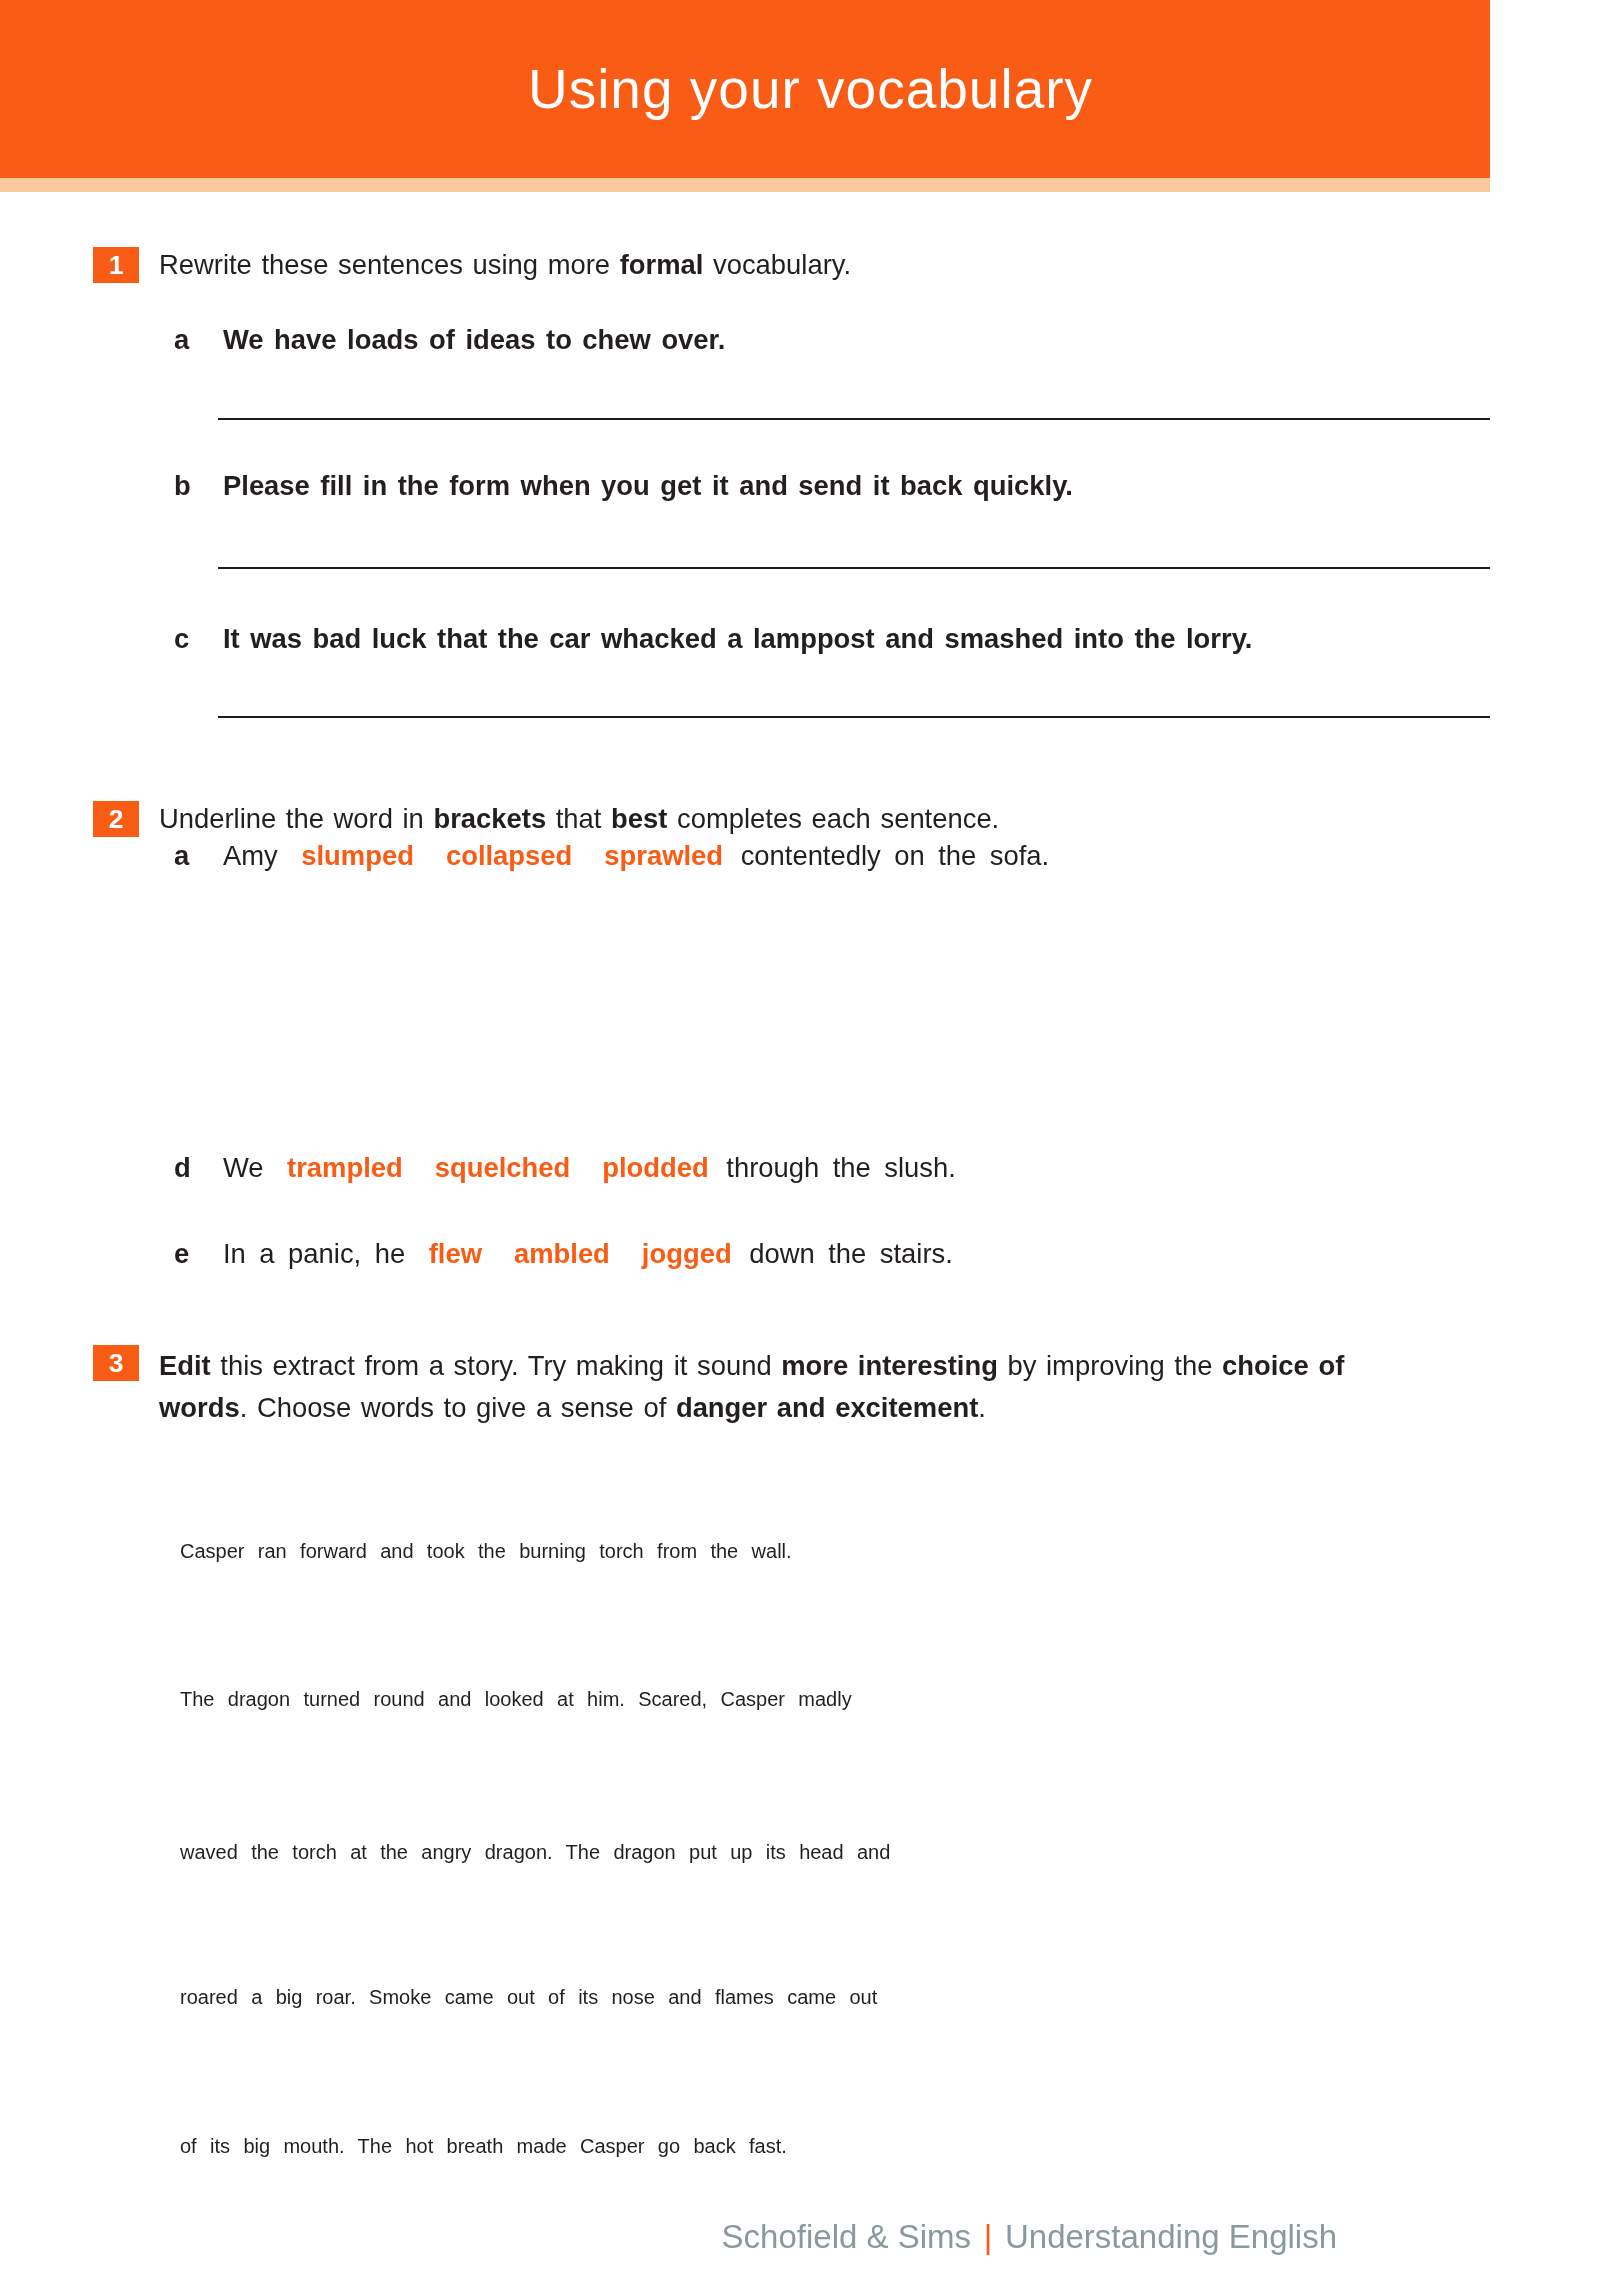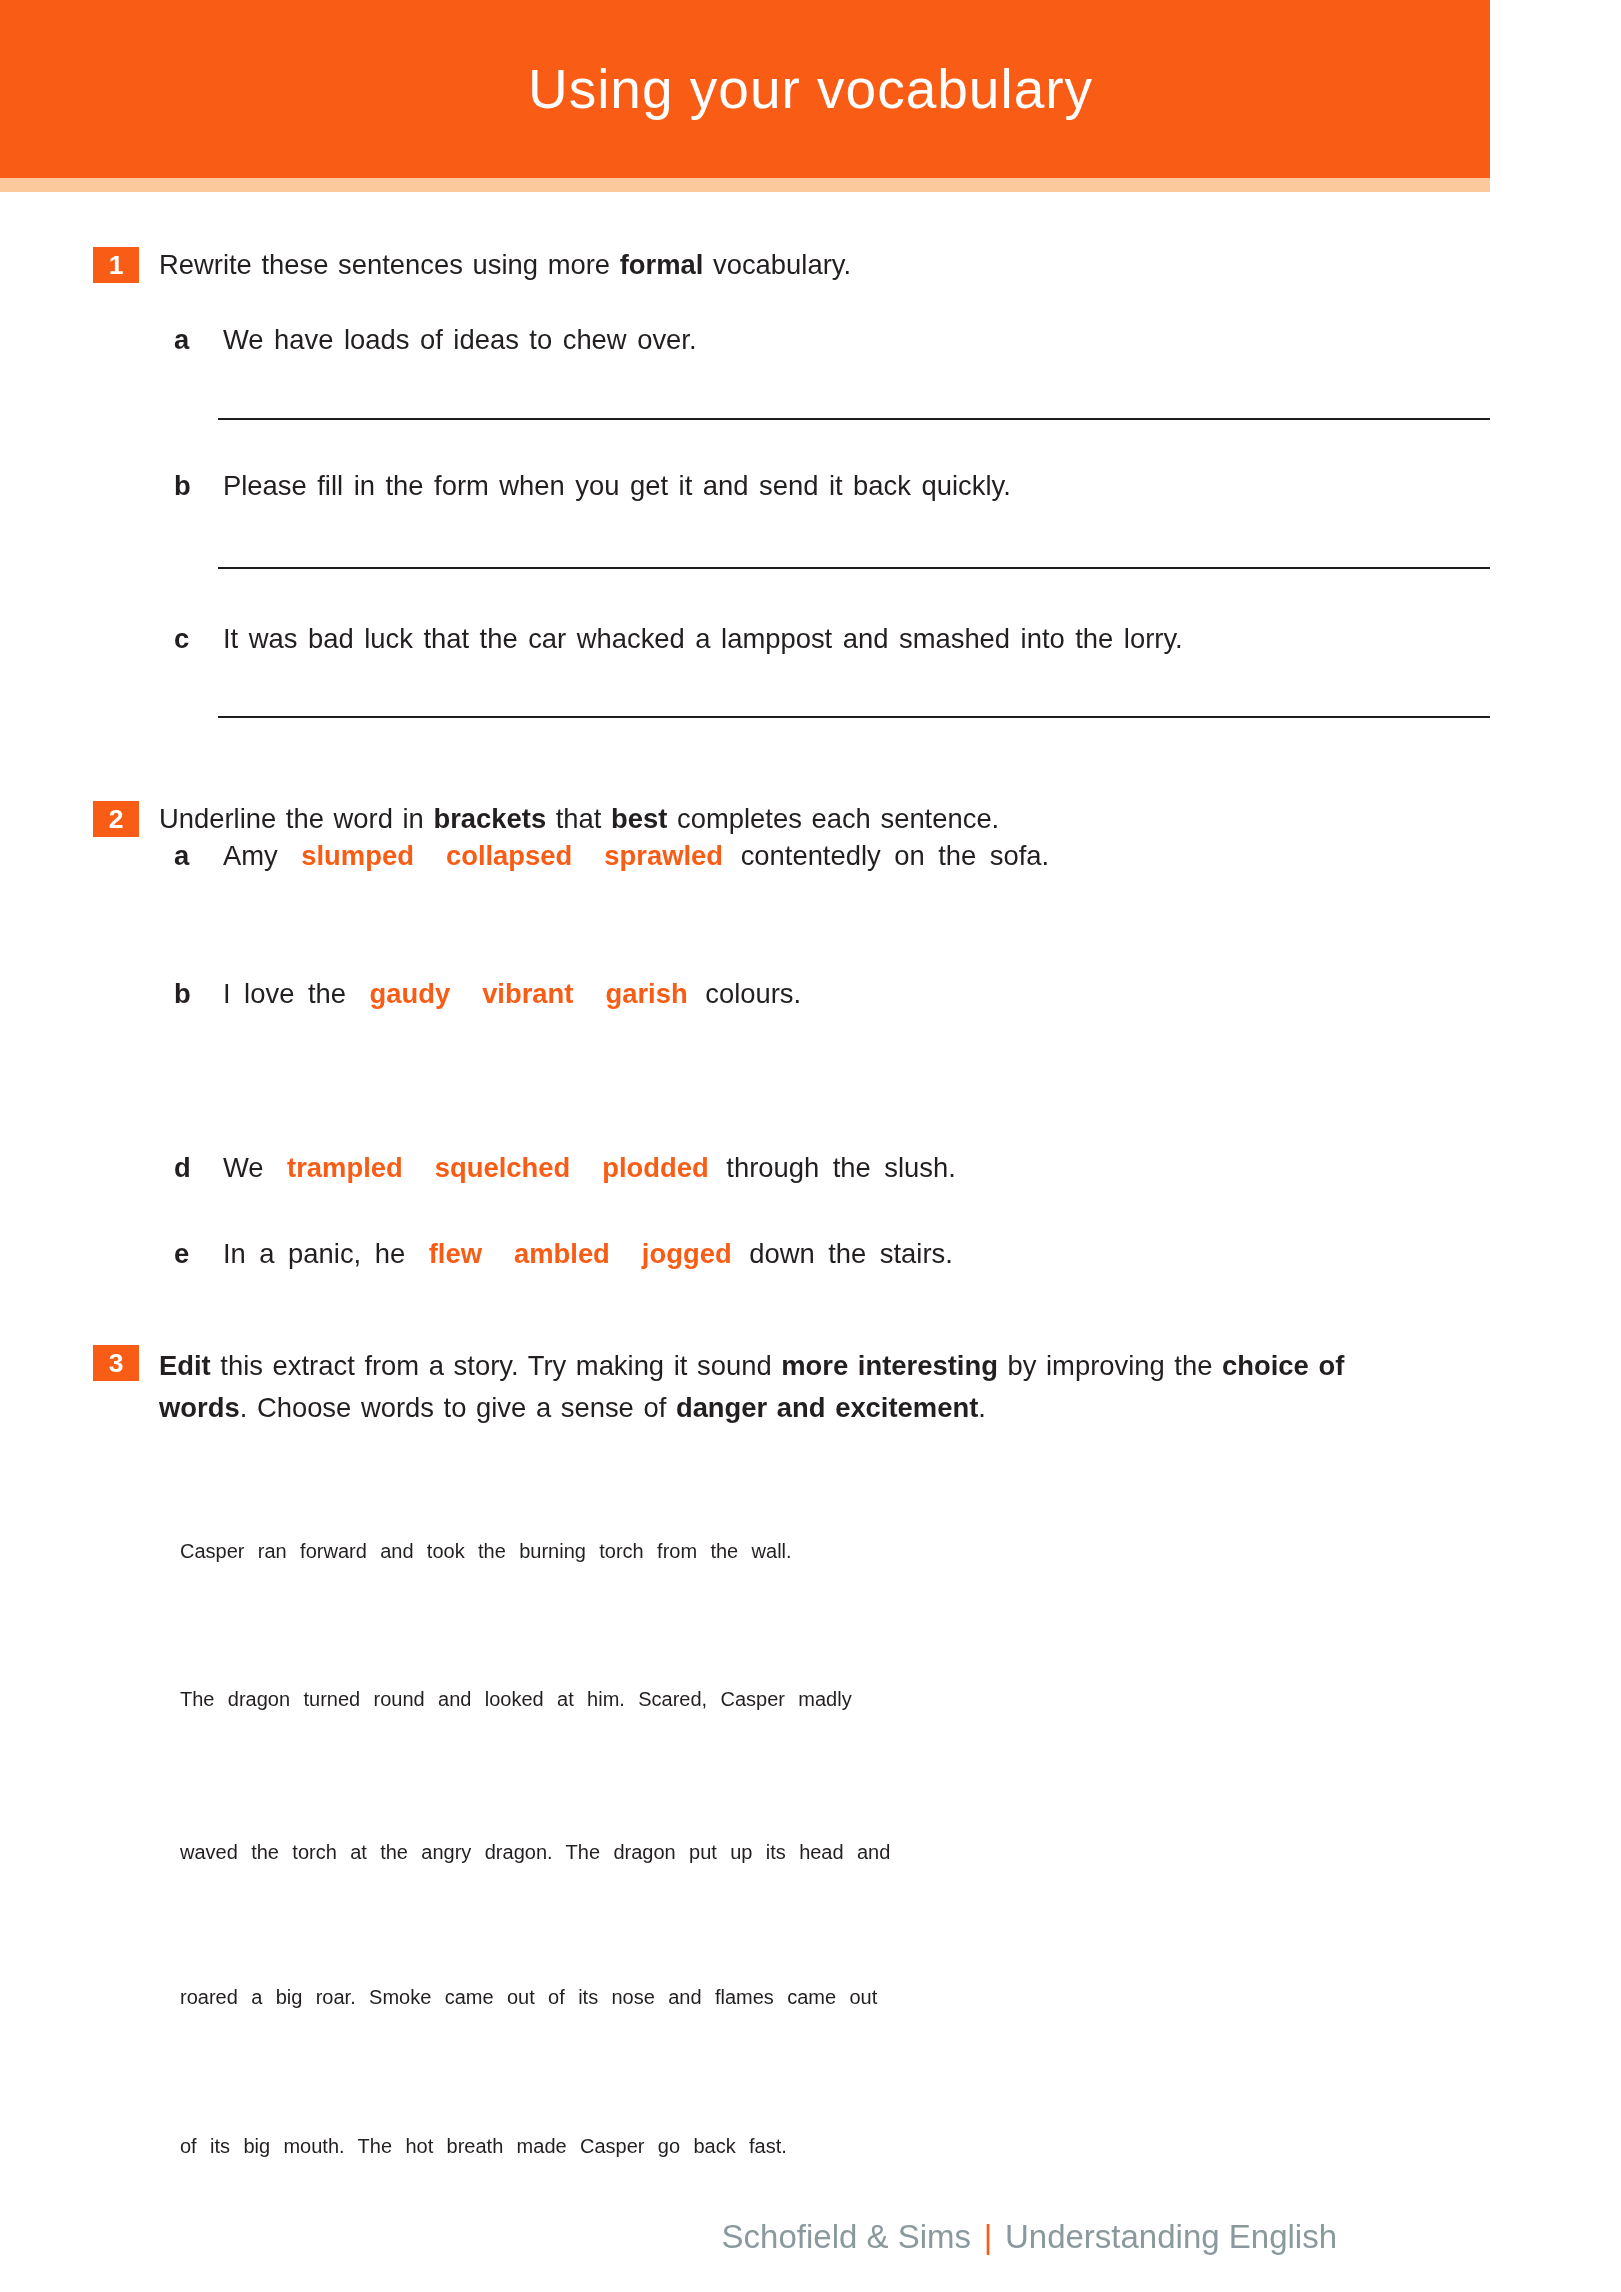--- a/index.html
+++ b/index.html
@@ -34,21 +34,21 @@
   }
   .prompt .b{font-weight:700;}
   .p1{top:246px}
   .p2{top:800px}
   .p3{top:1345px;line-height:42px;white-space:normal;width:1382px;}
   
   .item{
     position:absolute;left:174px;font-size:27.4px;line-height:37px;white-space:nowrap;
   }
   .item .letter{display:inline-block;width:49px;font-weight:700;}
-  .item .txt{word-spacing:2.9px;}
+  .item .txt{word-spacing:2.9px;font-weight:bold;}
   .i1a{top:321px}
   .i1b{top:467px}
   .i1c{top:620px}
   .q2item{word-spacing:5.9px;}
   .i2a{top:837px}
   .i2b{top:975px}
   .i2c{top:1062px}
   .i2d{top:1149px}
   .i2e{top:1235px}
   .q2item .opt{color:#f95c15;font-weight:700;margin-left:23.5px;}
@@ -107,21 +107,20 @@
   <div class="item i1c"><span class="letter">c</span><span class="txt">It was bad luck that the car whacked a lamppost and smashed into the lorry.</span></div>
   <div class="wline w3"></div>
 
   <div class="badge b2">
       <span>2</span>
     </div>
   <div class="prompt p2"><span>Underline the word in </span><span class="b">brackets</span><span> that </span><span class="b">best</span><span> completes each sentence.</span></div>
 
   <div class="item q2item i2a"><span class="letter">a</span><span class="pre">Amy</span><span class="opt">slumped</span><span class="opt">collapsed</span><span class="opt">sprawled</span><span class="post">contentedly on the sofa.</span></div>
 
-  <div class="item q2item i2b"><span class="letter">b</span><span class="pre">I love the</span><span class="opt">gaudy</span><span class="opt">vibrant</span><span class="opt">garish</span><span class="post">colours.</span></div>
 
 
   <div class="item q2item i2d"><span class="letter">d</span><span class="pre">We</span><span class="opt">trampled</span><span class="opt">squelched</span><span class="opt">plodded</span><span class="post">through the slush.</span></div>
 
   <div class="item q2item i2e"><span class="letter">e</span><span class="pre">In a panic, he</span><span class="opt">flew</span><span class="opt">ambled</span><span class="opt">jogged</span><span class="post">down the stairs.</span></div>
 
   <div class="badge b3">
       <span>3</span>
     </div>
   <div class="prompt p3">

